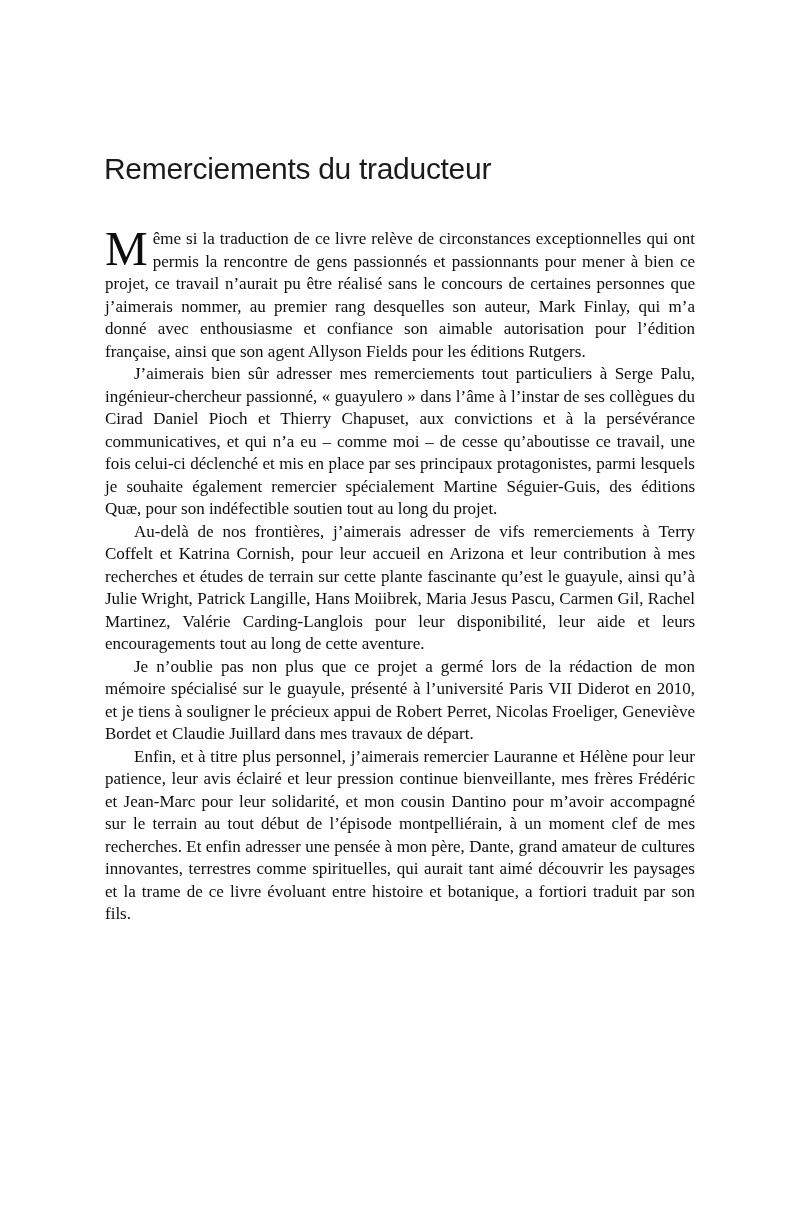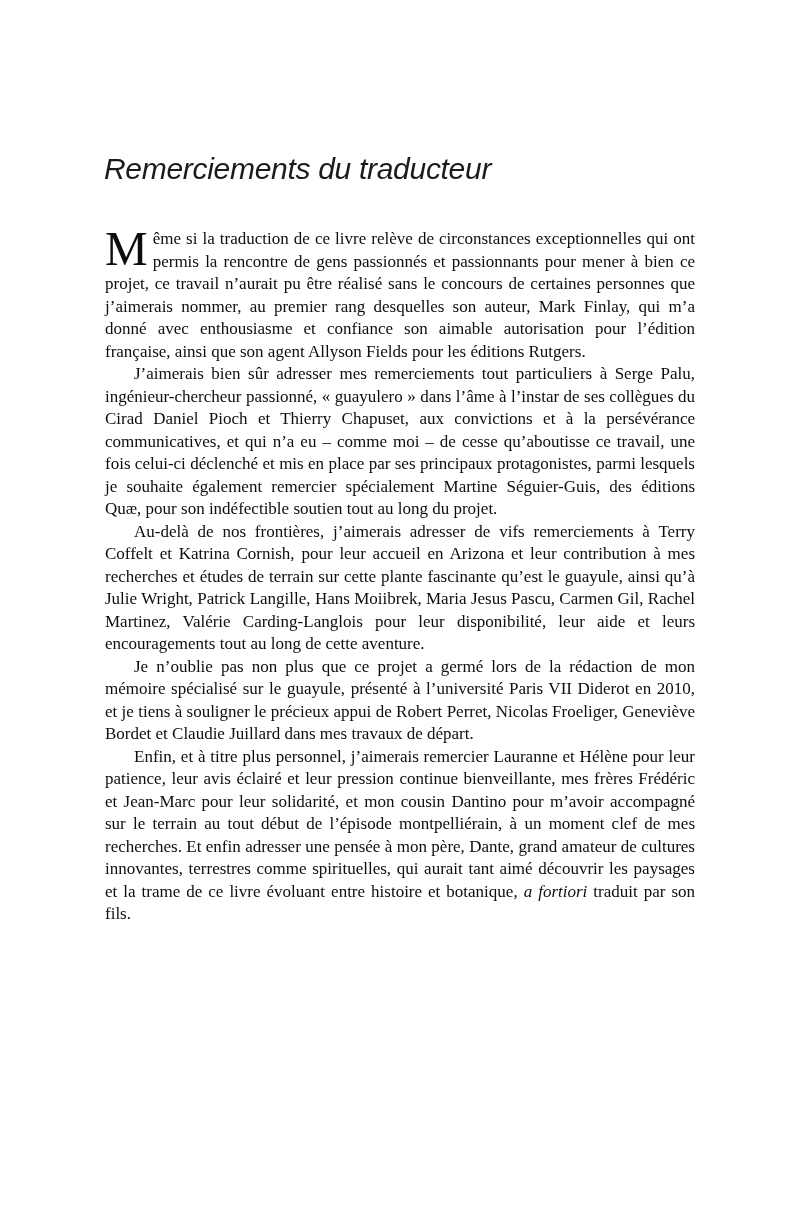--- a/index.html
+++ b/index.html
@@ -15,21 +15,20 @@
     overflow: hidden;
     font-family: "Liberation Serif", serif;
     color: #0d0d0d;
   }
   .chapter-title {
     position: absolute;
     left: 104px;
     top: 150px;
     margin: 0;
     font-family: "Liberation Sans", sans-serif;
-    font-style: italic;
     font-weight: 500;
     font-size: 30px;
     line-height: 38px;
     letter-spacing: -0.3px;
     color: #1b1b1b;
   }
   .body-text {
     position: absolute;
     left: 105px;
     top: 228px;
@@ -47,21 +46,20 @@
     text-indent: 29px;
   }
   .dropcap {
     float: left;
     font-size: 48px;
     line-height: 37px;
     padding: 2px 5px 0 0;
     color: #0d0d0d;
   }
   .italic-phrase {
-    font-style: italic;
   }
 </style>
 </head>
 <body>
 
 <div class="page">
 
   <h1 class="chapter-title">Remerciements du traducteur</h1>
 
   <div class="body-text">

